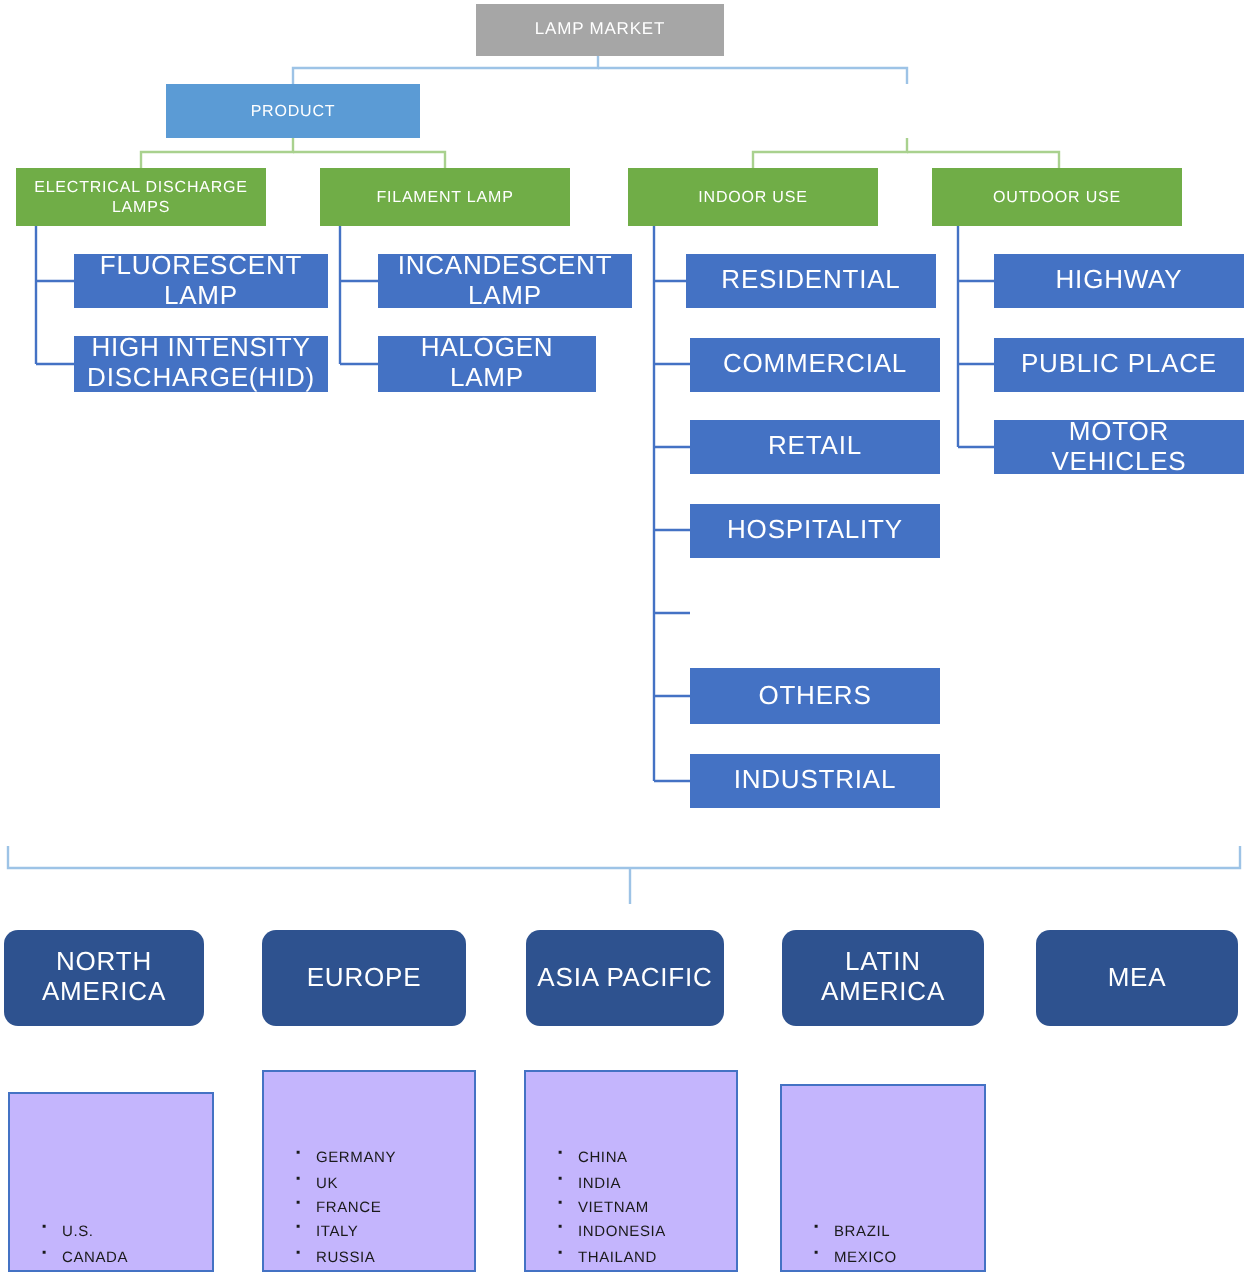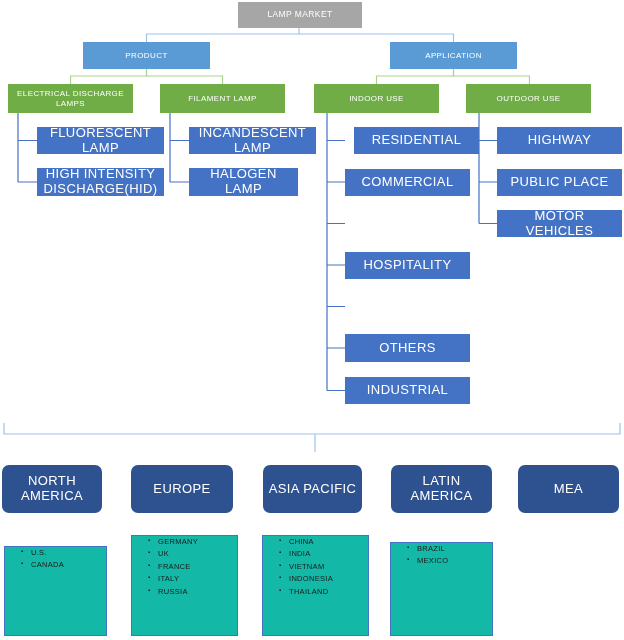--- a/index.html
+++ b/index.html
@@ -54,24 +54,24 @@
     font-size: 13px;
   }
   .node-region {
     background: #2e528f;
     border-radius: 7px;
     font-size: 13px;
   }
   .listbox {
     position: absolute;
     box-sizing: border-box;
-    background: #14b8a6;
+    background: #c4b5fd;
     border: 1.5px solid #4472c4;
     display: flex;
-    align-items: flex-start;
+    align-items: flex-end;
     padding-left: 14px;
   }
   .listbox ul {
     margin: 0;
     padding: 0 0 0 12px;
     list-style: none;
   }
   .listbox li {
     color: #1a1a1a;
     font-size: 7.5px;
@@ -136,23 +136,20 @@
     </g>
   </svg>
 
   <div class="node node-root" style="left:238px; top:2px; width:124px; height:26px;">
     <span>LAMP MARKET</span>
   </div>
 
   <div class="node node-cat" style="left:83px; top:42px; width:127px; height:27px;">
     <span>PRODUCT</span>
   </div>
-  <div class="node node-cat" style="left:390px; top:42px; width:127px; height:27px;">
-    <span>APPLICATION</span>
-  </div>
 
   <div class="node node-green" style="left:8px; top:84px; width:125px; height:29px;">
     <span>ELECTRICAL DISCHARGE LAMPS</span>
   </div>
   <div class="node node-green" style="left:160px; top:84px; width:125px; height:29px;">
     <span>FILAMENT LAMP</span>
   </div>
   <div class="node node-green" style="left:314px; top:84px; width:125px; height:29px;">
     <span>INDOOR USE</span>
   </div>
@@ -167,25 +164,28 @@
     <span>HIGH INTENSITY DISCHARGE(HID)</span>
   </div>
 
   <div class="node node-leaf" style="left:189px; top:127px; width:127px; height:27px;">
     <span>INCANDESCENT LAMP</span>
   </div>
   <div class="node node-leaf" style="left:189px; top:168px; width:109px; height:28px;">
     <span>HALOGEN LAMP</span>
   </div>
 
-  <div class="node node-leaf" style="left:354px; top:127px; width:125px; height:27px;">
+  <div class="node node-leaf" style="left:343px; top:127px; width:125px; height:27px;">
     <span>RESIDENTIAL</span>
   </div>
   <div class="node node-leaf" style="left:345px; top:168.5px; width:125px; height:27px;">
     <span>COMMERCIAL</span>
+  </div>
+  <div class="node node-leaf" style="left:345px; top:210px; width:125px; height:27px;">
+    <span>RETAIL</span>
   </div>
   <div class="node node-leaf" style="left:345px; top:251.5px; width:125px; height:27px;">
     <span>HOSPITALITY</span>
   </div>
   <div class="node node-leaf" style="left:345px; top:293px; width:125px; height:14px;margin-top:41px;">
     <span>HEALTHCARE</span>
   </div>
   <div class="node node-leaf" style="left:345px; top:334.5px; width:125px; height:27px;">
     <span>OTHERS</span>
   </div>

